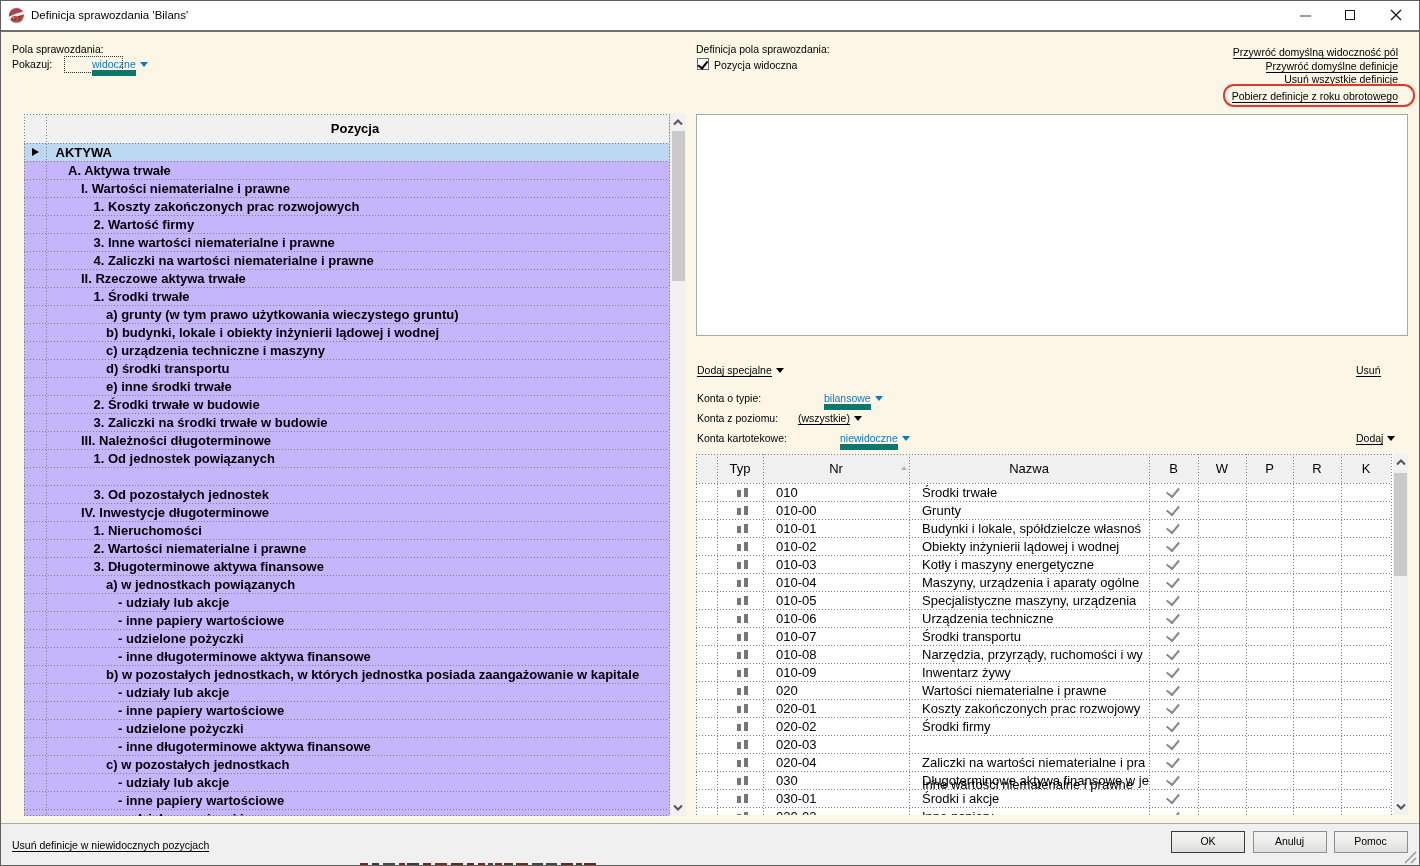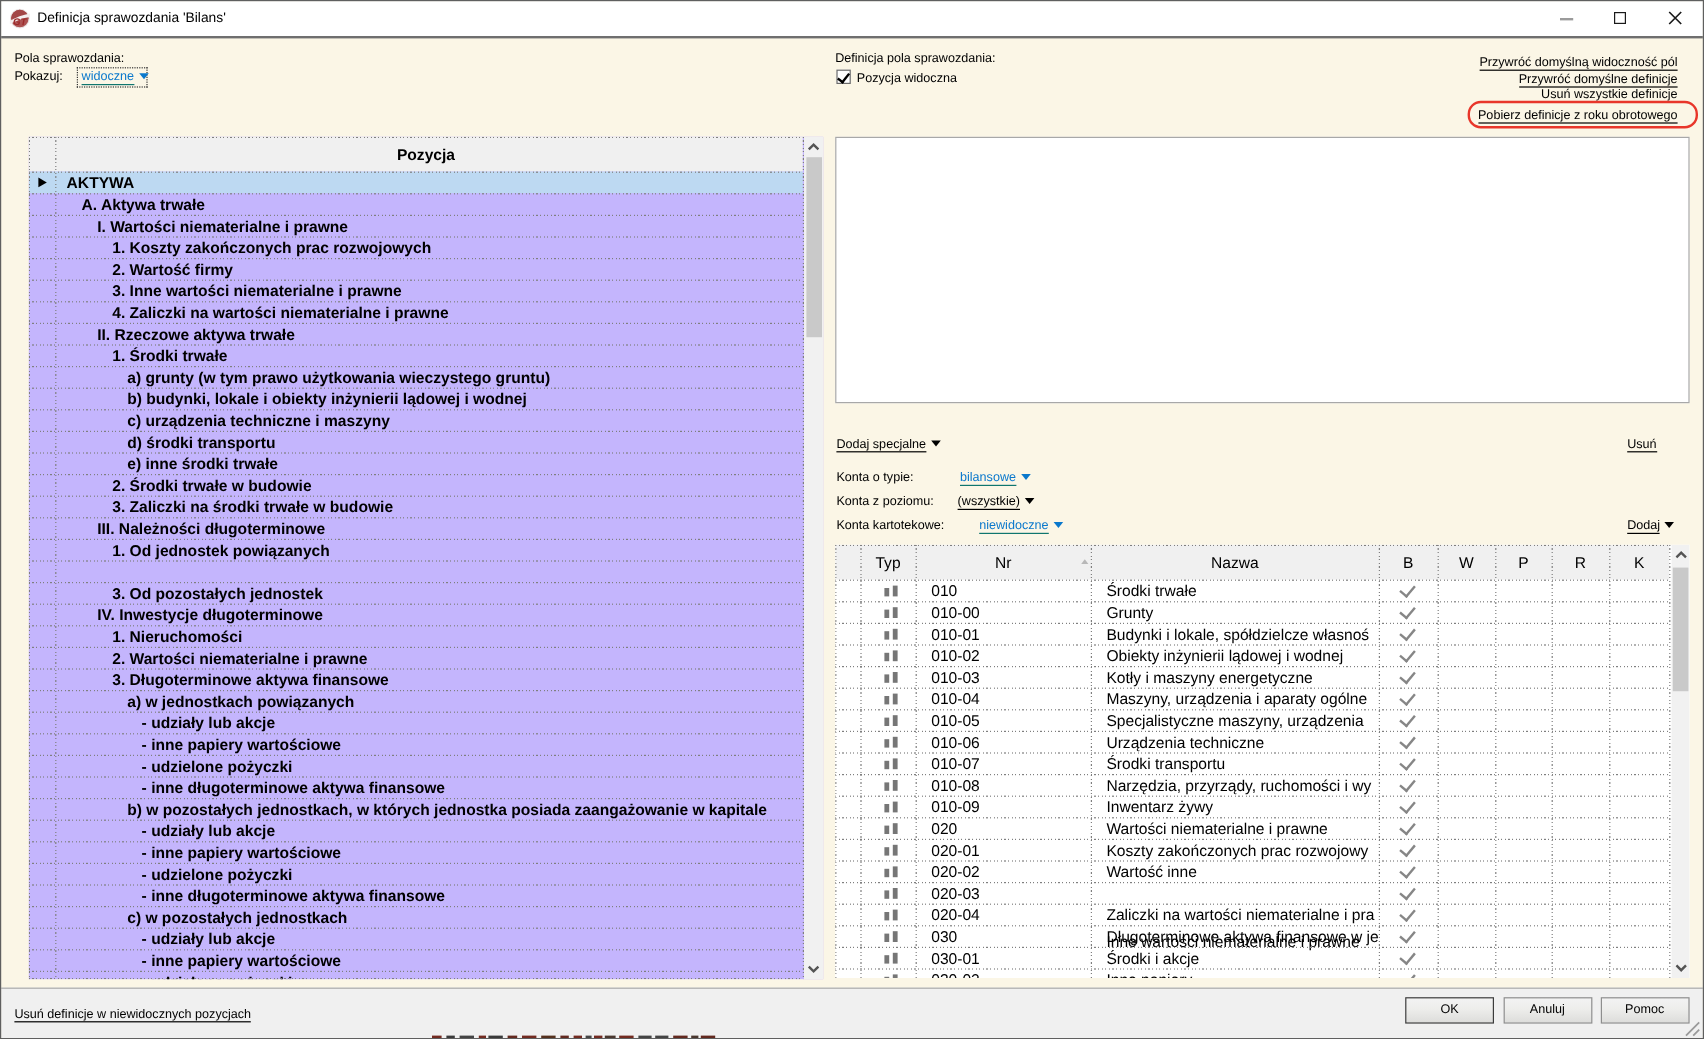--- a/index.html
+++ b/index.html
@@ -1,20 +1,20 @@
 <!DOCTYPE html>
 <html><head><meta charset="utf-8">
 <style>
 html,body{margin:0;padding:0;}
 body{width:1420px;height:866px;position:relative;overflow:hidden;
   font-family:"Liberation Sans",sans-serif;background:#fbf6e6;}
 .abs{position:absolute;}
 .lbl{position:absolute;font-size:10.5px;color:#000;white-space:nowrap;}
 .u{border-bottom:1px solid #000;padding-bottom:0px;}
-.bluelink{color:#0a78cc;border-bottom:1px solid #0f766e;}
+.bluelink{color:#0a78cc;border-bottom:6px solid #0f766e;margin-left:24px;}
 .tri{display:inline-block;width:0;height:0;border-left:4.5px solid transparent;border-right:4.5px solid transparent;border-top:5px solid #000;vertical-align:1px;margin-left:4px;}
 .tri.b{border-top-color:#0a78cc;}
 .grid{font-size:13px;color:#000;white-space:nowrap;}
 .hdot{position:absolute;height:1px;background-image:repeating-linear-gradient(90deg,#7f7f7f 0 1px,transparent 1px 3px);}
 .vdot{position:absolute;width:1px;background-image:repeating-linear-gradient(180deg,#7f7f7f 0 1px,transparent 1px 3px);}
 .check{position:absolute;width:5.5px;height:10px;border-right:2.2px solid #868686;border-bottom:2.2px solid #868686;transform:rotate(40deg);}
 .btn{position:absolute;width:74px;height:22px;background:linear-gradient(#f3f3f3,#ededeb 45%,#dddddb);border:1px solid #8e8e8e;box-sizing:border-box;font-size:10.5px;text-align:center;line-height:19px;color:#000;}
 </style></head>
 <body>
 
@@ -223,21 +223,21 @@
 <div class="abs grid" style="left:226px;top:228.5px;">Wartości niematerialne i prawne</div>
 <div class="check" style="left:473px;top:229px;"></div>
 <div class="abs" style="left:41px;top:252px;width:4px;height:7px;background:#767676;"></div>
 <div class="abs" style="left:48px;top:250px;width:4px;height:9px;background:#767676;"></div>
 <div class="abs grid" style="left:80px;top:246.5px;">020-01</div>
 <div class="abs grid" style="left:226px;top:246.5px;">Koszty zakończonych prac rozwojowy</div>
 <div class="check" style="left:473px;top:247px;"></div>
 <div class="abs" style="left:41px;top:270px;width:4px;height:7px;background:#767676;"></div>
 <div class="abs" style="left:48px;top:268px;width:4px;height:9px;background:#767676;"></div>
 <div class="abs grid" style="left:80px;top:264.5px;">020-02</div>
-<div class="abs grid" style="left:226px;top:264.5px;">Wartość inne</div>
+<div class="abs grid" style="left:226px;top:264.5px;">Środki firmy</div>
 <div class="check" style="left:473px;top:265px;"></div>
 <div class="abs" style="left:41px;top:288px;width:4px;height:7px;background:#767676;"></div>
 <div class="abs" style="left:48px;top:286px;width:4px;height:9px;background:#767676;"></div>
 <div class="abs grid" style="left:80px;top:282.5px;">020-03</div>
 <div class="abs grid" style="left:226px;top:282.5px;margin-top:40px;">Inne wartości niematerialne i prawne</div>
 <div class="check" style="left:473px;top:283px;"></div>
 <div class="abs" style="left:41px;top:306px;width:4px;height:7px;background:#767676;"></div>
 <div class="abs" style="left:48px;top:304px;width:4px;height:9px;background:#767676;"></div>
 <div class="abs grid" style="left:80px;top:300.5px;">020-04</div>
 <div class="abs grid" style="left:226px;top:300.5px;">Zaliczki na wartości niematerialne i pra</div>

